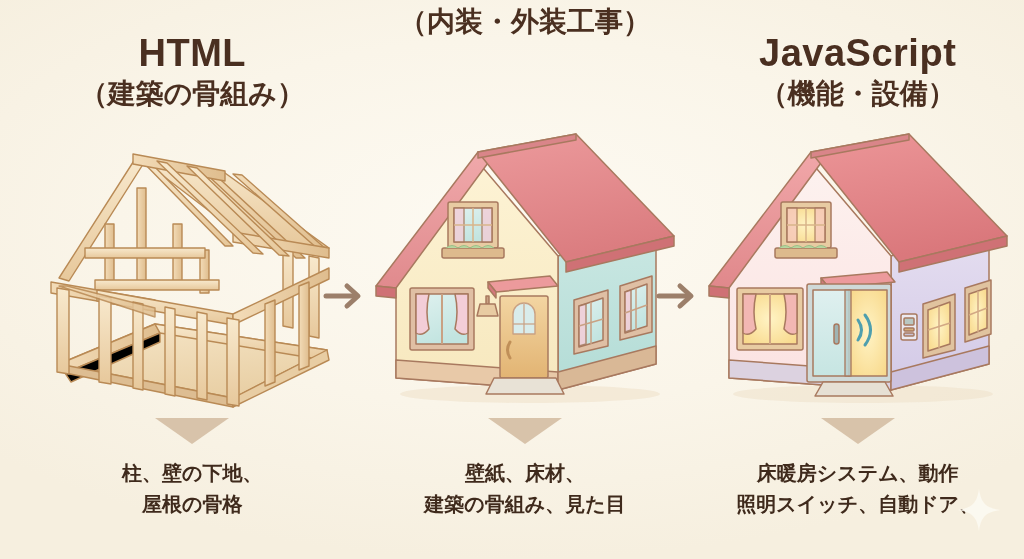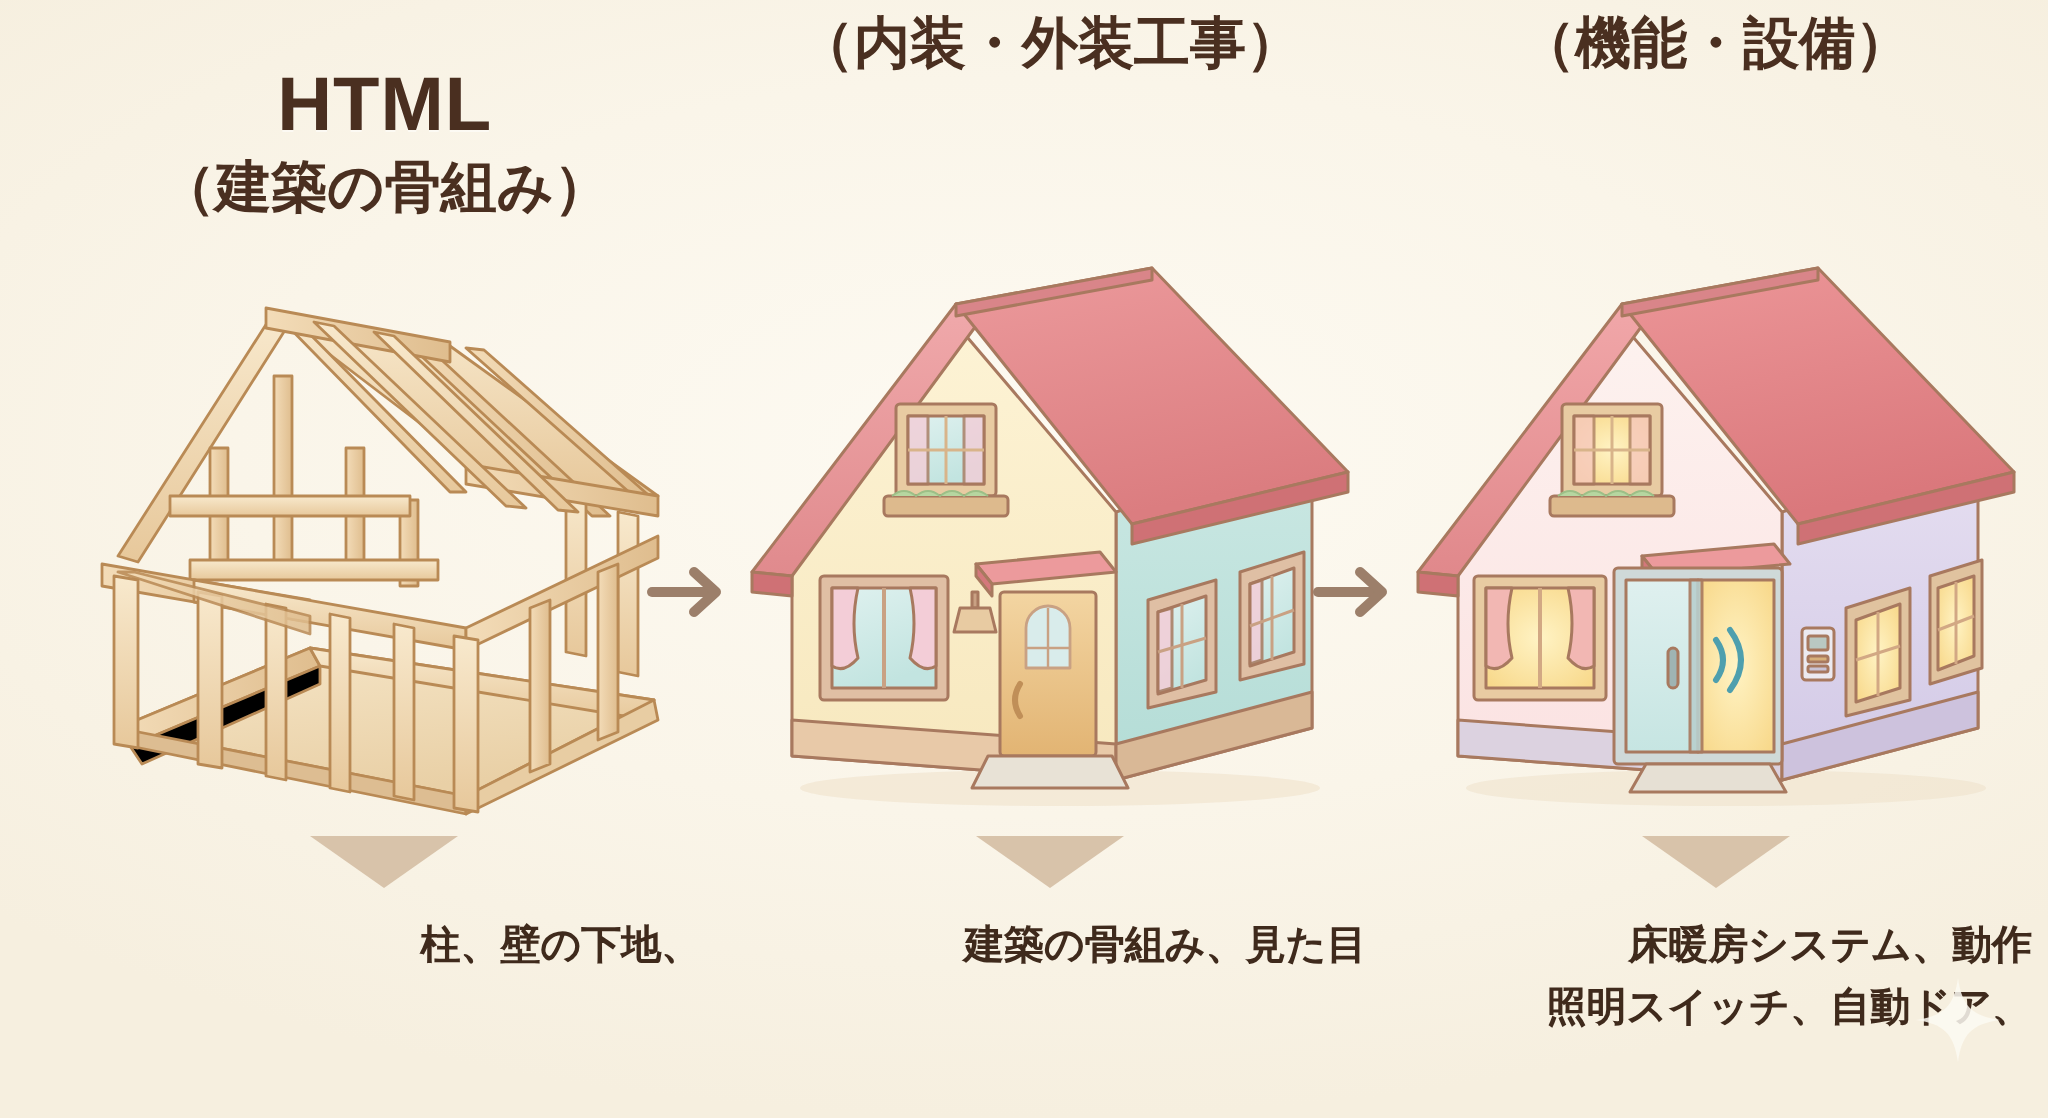--- a/index.html
+++ b/index.html
@@ -80,21 +80,21 @@
     height: 26px;
   }
   .down-arrow svg { display: block; width: 100%; height: 100%; }
 
   
   .caption {
     position: absolute;
     top: 458px;
     left: 0;
     width: 100%;
-    text-align: right;
+    text-align: center;
     font-size: 20px;
     font-weight: bold;
     color: #3f2a1c;
     line-height: 1.55;
     padding: 0 8px;
   }
   .caption .line { display: block; white-space: nowrap; }
 
   
   .between-arrow {
@@ -216,20 +216,21 @@
       </div>
 
       <div class="down-arrow">
         <svg viewBox="0 0 74 26" xmlns="http://www.w3.org/2000/svg">
           <polygon points="0,0 74,0 37,26" fill="#d8c3aa"></polygon>
         </svg>
       </div>
 
       <div class="caption">
         <span class="line">柱、壁の下地、</span>
+        <span class="line">屋根の骨格</span>
       </div>
     </div>
 
     <div class="column">
       <div class="subtitle">（内装・外装工事）</div>
 
       <div class="illus">
         <svg viewBox="0 0 310 280" xmlns="http://www.w3.org/2000/svg">
           <defs>
             <linearGradient id="rf1" x1="0" y1="0" x2="0.3" y2="1">
@@ -330,25 +331,27 @@
         </svg>
       </div>
 
       <div class="down-arrow">
         <svg viewBox="0 0 74 26" xmlns="http://www.w3.org/2000/svg">
           <polygon points="0,0 74,0 37,26" fill="#d8c3aa"></polygon>
         </svg>
       </div>
 
       <div class="caption">
+        <span class="line">壁紙、床材、</span>
         <span class="line">建築の骨組み、見た目</span>
       </div>
     </div>
 
     <div class="column">
+      <div class="title">JavaScript</div>
       <div class="subtitle">（機能・設備）</div>
 
       <div class="illus">
         <svg viewBox="0 0 310 280" xmlns="http://www.w3.org/2000/svg">
           <defs>
             <linearGradient id="jrf1" x1="0" y1="0" x2="0.3" y2="1">
               <stop offset="0%" stop-color="#ec9698"></stop>
                 <stop offset="100%" stop-color="#da787c"></stop>
             </linearGradient>
             <linearGradient id="jrf2" x1="0" y1="0" x2="0" y2="1">

